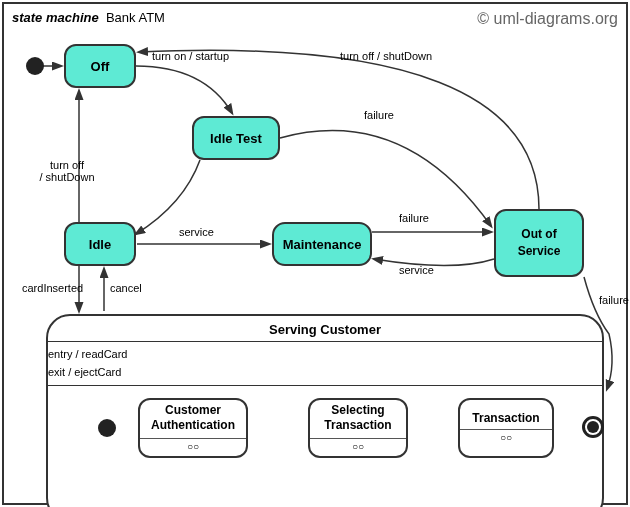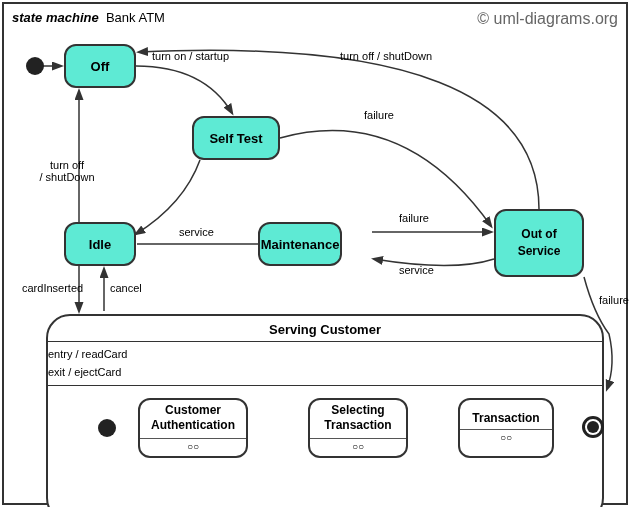--- a/index.html
+++ b/index.html
@@ -56,22 +56,22 @@
     }
     .state-selftest {
       left: 188px; top: 112px;
       width: 88px; height: 44px;
     }
     .state-idle {
       left: 60px; top: 218px;
       width: 72px; height: 44px;
     }
     .state-maintenance {
-      left: 254px; top: 218px;
-      width: 84px; height: 44px;
+      left: 268px; top: 218px;
+      width: 100px; height: 44px; border-radius: 13px;
     }
     .state-outofservice {
       left: 490px; top: 205px;
       width: 90px; height: 68px;
       font-size: 12px;
     }
     
     .composite-state {
       position: absolute;
       border: 2px solid #333;
@@ -223,21 +223,21 @@
 
   </svg>
 
   <div class="initial-dot" style="left:22px; top:53px;"></div>
 
   <div class="state state-off">
     <span>Off</span>
   </div>
 
   <div class="state state-selftest">
-    <span>Self Test</span>
+    <span>Idle Test</span>
   </div>
 
   <div class="state state-idle">
     <span>Idle</span>
   </div>
 
   <div class="state state-maintenance">
     <span>Maintenance</span>
   </div>
 

